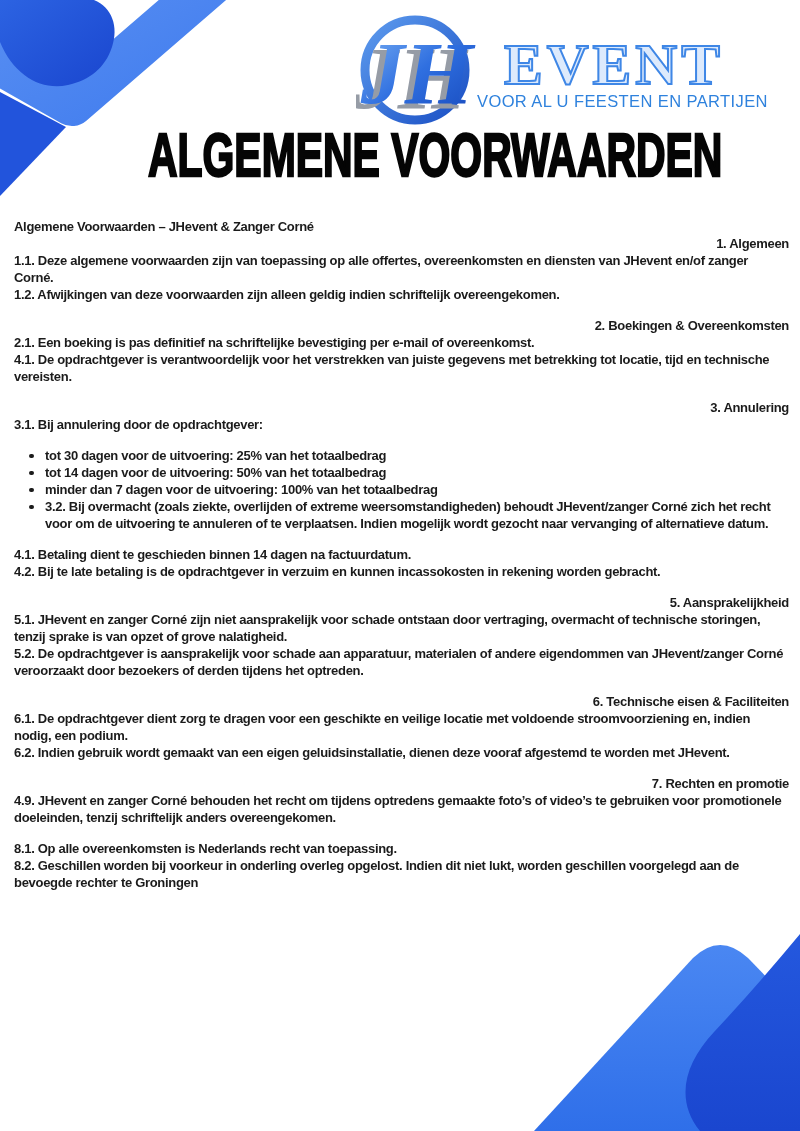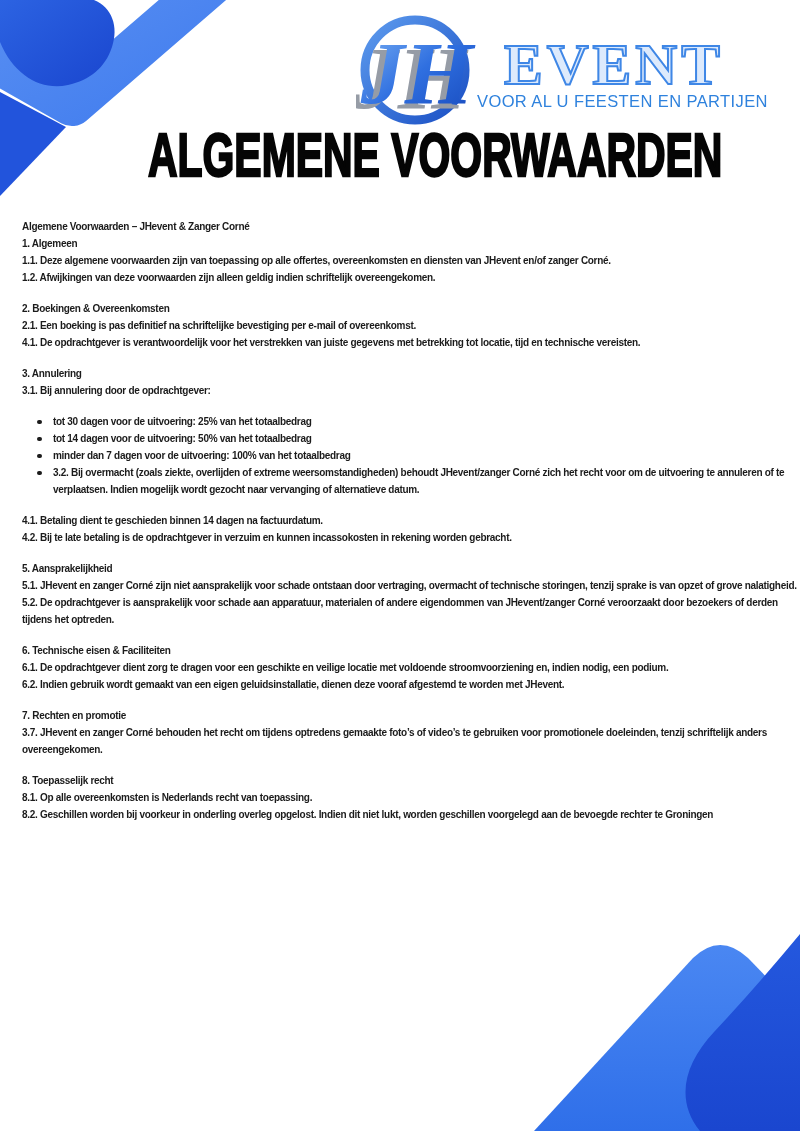--- a/index.html
+++ b/index.html
@@ -34,27 +34,27 @@
   .page-title{
     display:inline-block;
     font-size:62px;font-weight:bold;line-height:62px;
     color:#050505;-webkit-text-stroke:2.4px #050505;
     letter-spacing:0px;white-space:nowrap;
     transform:scaleX(0.66);transform-origin:50% 50%;
   }
   
   .doc{
     position:absolute;left:14px;top:218px;width:775px;
-    font-size:10px;font-weight:bold;line-height:17px;
-    letter-spacing:-0.3px;color:#1b1b1b;margin-left:8px;
+    font-size:13px;font-weight:bold;line-height:17px;
+    letter-spacing:-0.3px;color:#1b1b1b;
   }
   .doc p{margin:0;}
   .doc-intro{margin:0 0 20px 0;}
   .section + .section{margin-top:14px;}
-  .section .heading{font-weight:bold;}
+  .section .heading{font-weight:bold;text-align:right;}
   .section ul{
     list-style:none;margin:14px 0 12px 0;padding:0 0 0 8px;
   }
   .section ul li{position:relative;padding-left:23px;}
   .section ul li::before{
     content:"";position:absolute;left:7px;top:6.5px;
     width:4.5px;height:4.5px;border-radius:50%;background:#1b1b1b;
   }
 </style>
 </head>
@@ -148,21 +148,20 @@
         <p>5.1. JHevent en zanger Corné zijn niet aansprakelijk voor schade ontstaan door vertraging, overmacht of technische storingen, tenzij sprake is van opzet of grove nalatigheid.</p>
         <p>5.2. De opdrachtgever is aansprakelijk voor schade aan apparatuur, materialen of andere eigendommen van JHevent/zanger Corné veroorzaakt door bezoekers of derden tijdens het optreden.</p>
       </div>
       <div class="section">
         <div class="heading">6. Technische eisen &amp; Faciliteiten</div>
         <p>6.1. De opdrachtgever dient zorg te dragen voor een geschikte en veilige locatie met voldoende stroomvoorziening en, indien nodig, een podium.</p>
         <p>6.2. Indien gebruik wordt gemaakt van een eigen geluidsinstallatie, dienen deze vooraf afgestemd te worden met JHevent.</p>
       </div>
       <div class="section">
         <div class="heading">7. Rechten en promotie</div>
-        <p>3.7. JHevent en zanger Corné behouden het recht om tijdens optredens gemaakte foto’s of video’s te gebruiken voor promotionele doeleinden, tenzij schriftelijk anders overeengekomen.</p>
+        <p>4.9. JHevent en zanger Corné behouden het recht om tijdens optredens gemaakte foto’s of video’s te gebruiken voor promotionele doeleinden, tenzij schriftelijk anders overeengekomen.</p>
       </div>
       <div class="section">
-        <div class="heading">8. Toepasselijk recht</div>
         <p>8.1. Op alle overeenkomsten is Nederlands recht van toepassing.</p>
         <p>8.2. Geschillen worden bij voorkeur in onderling overleg opgelost. Indien dit niet lukt, worden geschillen voorgelegd aan de bevoegde rechter te Groningen</p>
       </div>
     </div>
 </div>
 
 </body></html>

